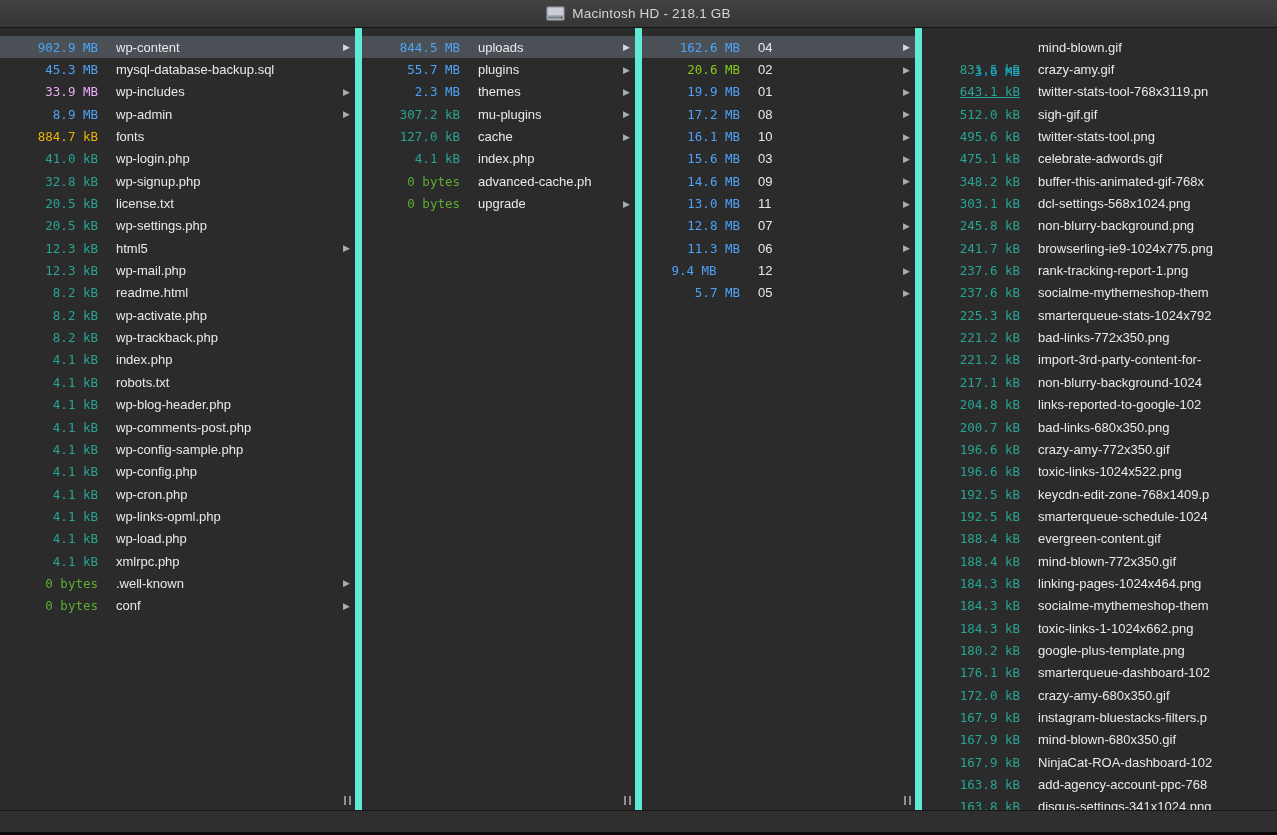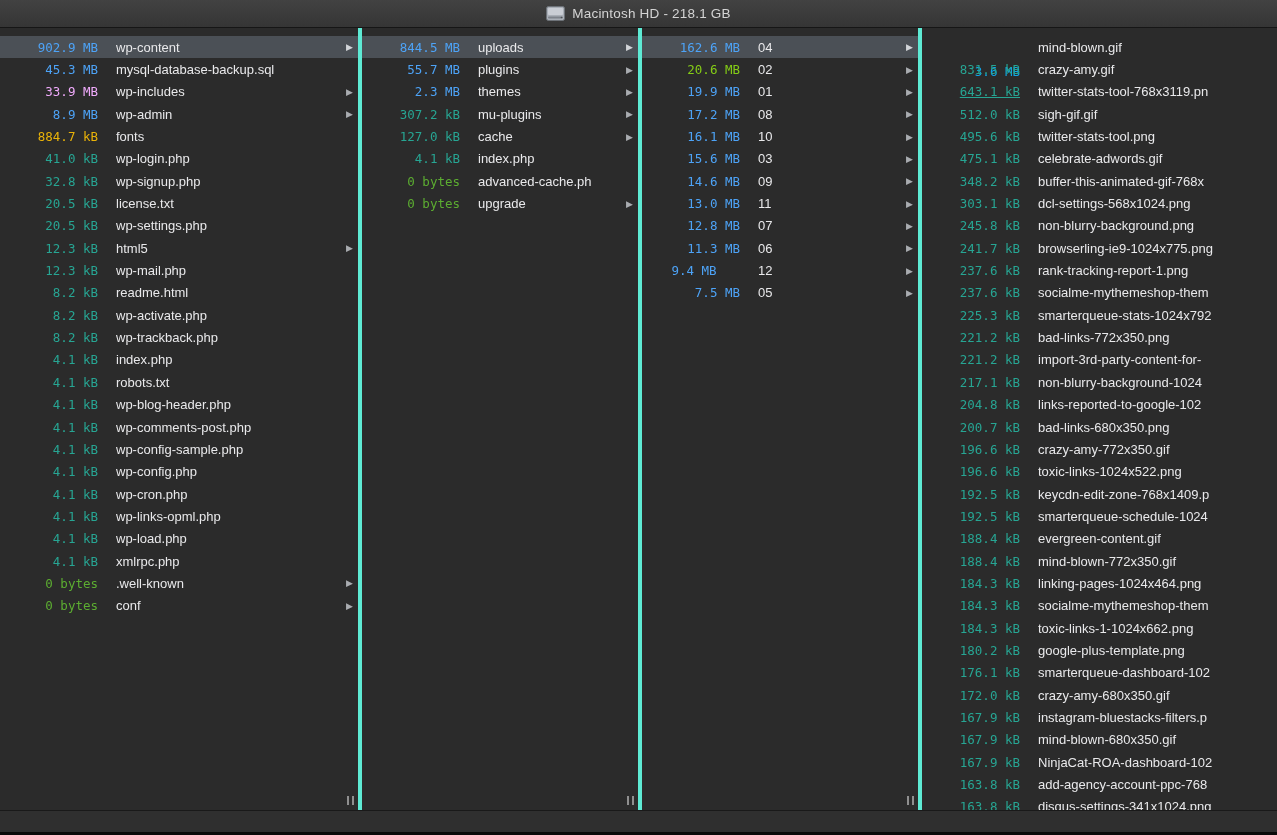--- a/index.html
+++ b/index.html
@@ -7,21 +7,21 @@
   .window{width:1277px;height:835px;background:#2b2b2b;display:flex;flex-direction:column;}
 
   
   .titlebar{height:28px;flex:none;background:linear-gradient(#424242,#353535);border-bottom:1px solid #161616;
     box-sizing:border-box;display:flex;align-items:center;justify-content:center;gap:7px;}
   .titlebar .title{color:#d4d4d4;font-size:13.5px;letter-spacing:.2px;}
   .disk-icon{display:inline-block;line-height:0;}
 
   
   .browser{flex:1;display:flex;position:relative;overflow:hidden;background:#2b2b2b;}
-  .column{position:relative;overflow:hidden;border-right:4px solid #5eead4;box-sizing:border-box;padding-top:8px;}
+  .column{position:relative;overflow:hidden;border-right:7px solid #5eead4;box-sizing:border-box;padding-top:8px;}
   .column:nth-child(1){width:362px;}
   .column:nth-child(2){width:280px;}
   .column:nth-child(3){width:280px;}
   .column:nth-child(4){flex:1;border-right:none;}
 
   .row{display:flex;align-items:center;height:22.35px;padding:0 5px 0 6px;white-space:nowrap;box-sizing:border-box;}
   .row.selected{background:#4b5056;}
   .size{font-family:"DejaVu Sans Mono","Liberation Mono",monospace;font-size:12.5px;width:92px;text-align:right;flex:none;}
   .name{font-size:13px;color:#e9e9eb;margin-left:18px;flex:1;overflow:hidden;}
   .tri{flex:none;font-size:9px;color:#a9acb0;width:11px;text-align:right;transform:translateY(-0.5px);}
@@ -257,21 +257,21 @@
           <span class="size" style="color: rgb(77, 163, 247);">11.3 MB</span>
           <span class="name">06</span>
           <span class="tri">▶</span>
         </div>
         <div class="row">
           <span class="size" style="color: rgb(77, 163, 247); text-align: center;">9.4 MB</span>
           <span class="name">12</span>
           <span class="tri">▶</span>
         </div>
         <div class="row">
-          <span class="size" style="color: rgb(77, 163, 247);">7.5 MB</span>
+          <span class="size" style="color: rgb(77, 163, 247);">5.7 MB</span>
           <span class="name">05</span>
           <span class="tri">▶</span>
         </div>
         <div class="grip"></div>
       </div>
       <div class="column">
         <div class="row">
           <span class="size" style="color: #0ea5e9; margin-top: 48px;">3.6 MB</span>
           <span class="name">mind-blown.gif</span>
         </div>

